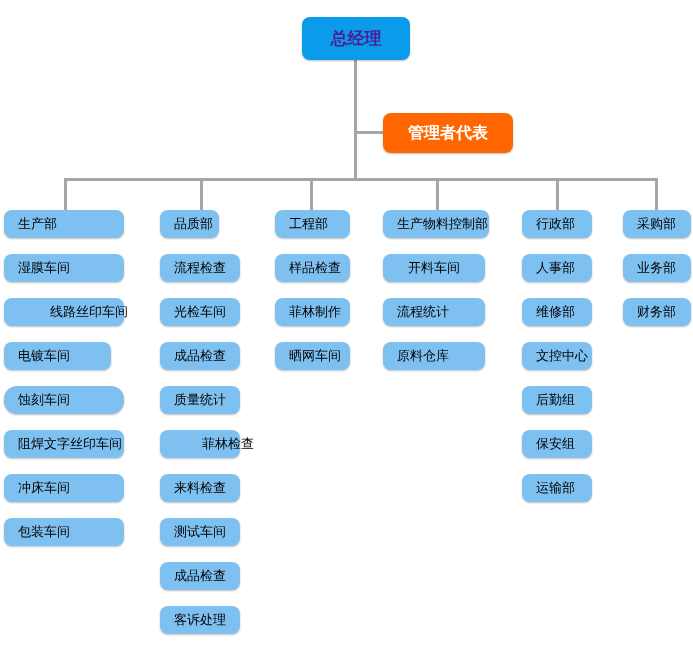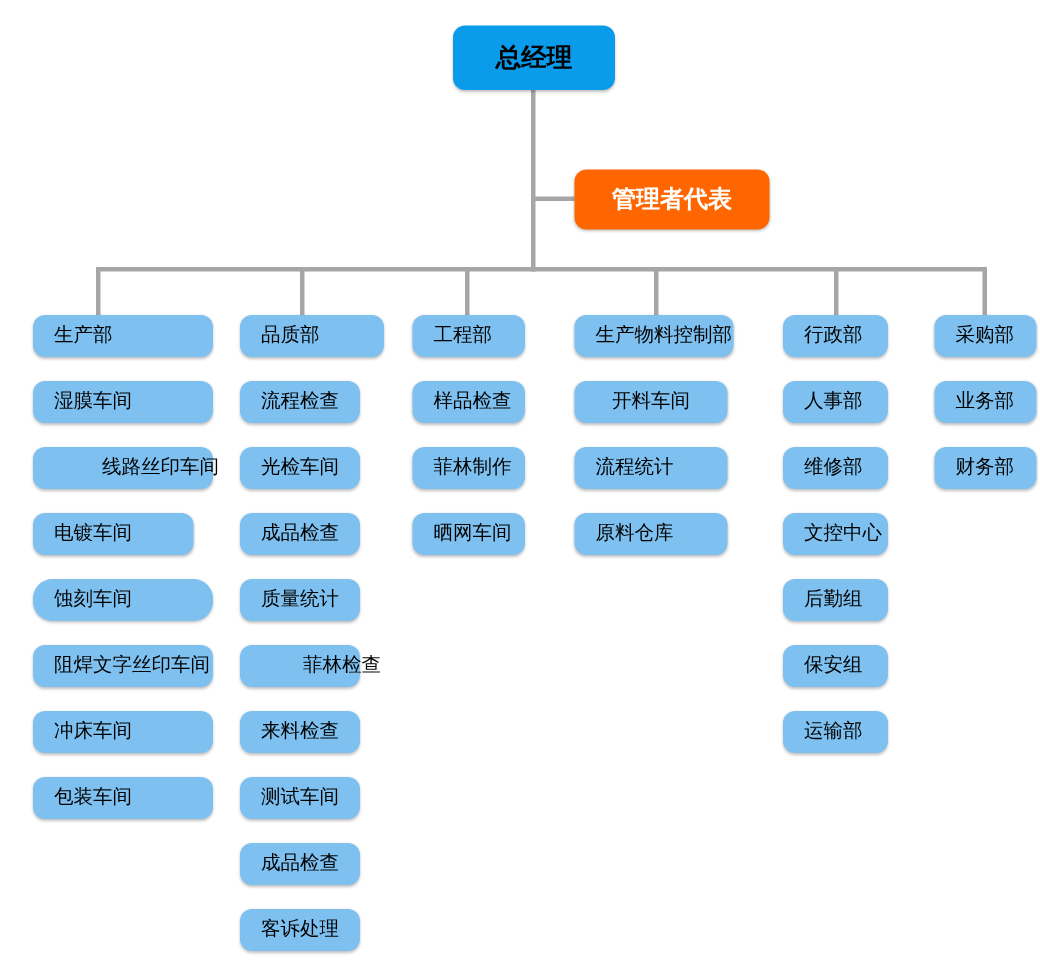--- a/index.html
+++ b/index.html
@@ -13,21 +13,21 @@
     color:var(--node-text,#000);
     height:28px;line-height:28px;
     border-radius:8px;
     padding-left:14px;box-sizing:border-box;
     font-size:13px;white-space:nowrap;
     box-shadow:0 1px 2px rgba(0,0,0,0.25);
   }
   .org-col{position:absolute;display:flex;flex-direction:column;gap:16px;z-index:1;}
   .root-node{
     position:absolute;left:302px;top:17px;width:108px;height:43px;
-    background:var(--root-fill,#0a9beb);color:#000000;font-weight:bold;font-size:17px;
+    background:var(--root-fill,#0a9beb);color:#4c1d95;font-weight:bold;font-size:17px;
     border-radius:8px;display:flex;align-items:center;justify-content:center;
     z-index:1;box-shadow:0 1px 2px rgba(0,0,0,0.25);
   }
   .rep-node{
     position:absolute;left:383px;top:113px;width:130px;height:40px;
     background:var(--rep-fill,#ff6600);color:#fff;font-weight:bold;font-size:16px;
     border-radius:8px;display:flex;align-items:center;justify-content:center;
     z-index:1;box-shadow:0 1px 2px rgba(0,0,0,0.25);
   }
 </style>
@@ -43,32 +43,32 @@
       <div class="line" style="left: 200px; top: 178px; width: 3px; height: 34px;"></div>
       <div class="line" style="left: 310px; top: 178px; width: 3px; height: 34px;"></div>
       <div class="line" style="left: 436px; top: 178px; width: 3px; height: 34px;"></div>
       <div class="line" style="left: 556px; top: 178px; width: 3px; height: 34px;"></div>
       <div class="line" style="left: 655px; top: 178px; width: 3px; height: 34px;"></div>
     </div>
 
   <div class="root-node">总经理</div>
   <div class="rep-node">管理者代表</div>
 
-  <div class="org-col" style="left: 22px; top: 210px; justify-content: center;">
+  <div class="org-col" style="left: 4px; top: 210px; justify-content: center;">
       <div class="node" style="width: 120px;">生产部</div>
       <div class="node" style="width: 120px;">湿膜车间</div>
       <div class="node" style="width: 120px; padding-left: 46px;">线路丝印车间</div>
       <div class="node" style="width: 107px;">电镀车间</div>
       <div class="node" style="width: 120px; border-radius: 13px;">蚀刻车间</div>
       <div class="node" style="width: 120px;">阻焊文字丝印车间</div>
       <div class="node" style="width: 120px;">冲床车间</div>
       <div class="node" style="width: 120px;">包装车间</div>
     </div>
   <div class="org-col" style="left: 160px; top: 210px;">
-      <div class="node" style="width: 96px;">品质部</div>
+      <div class="node" style="width: 59px;">品质部</div>
       <div class="node" style="width: 80px;">流程检查</div>
       <div class="node" style="width: 80px;">光检车间</div>
       <div class="node" style="width: 80px;">成品检查</div>
       <div class="node" style="width: 80px;">质量统计</div>
       <div class="node" style="width: 80px; padding-left: 42px;">菲林检查</div>
       <div class="node" style="width: 80px;">来料检查</div>
       <div class="node" style="width: 80px;">测试车间</div>
       <div class="node" style="width: 80px;">成品检查</div>
       <div class="node" style="width: 80px;">客诉处理</div>
     </div>

